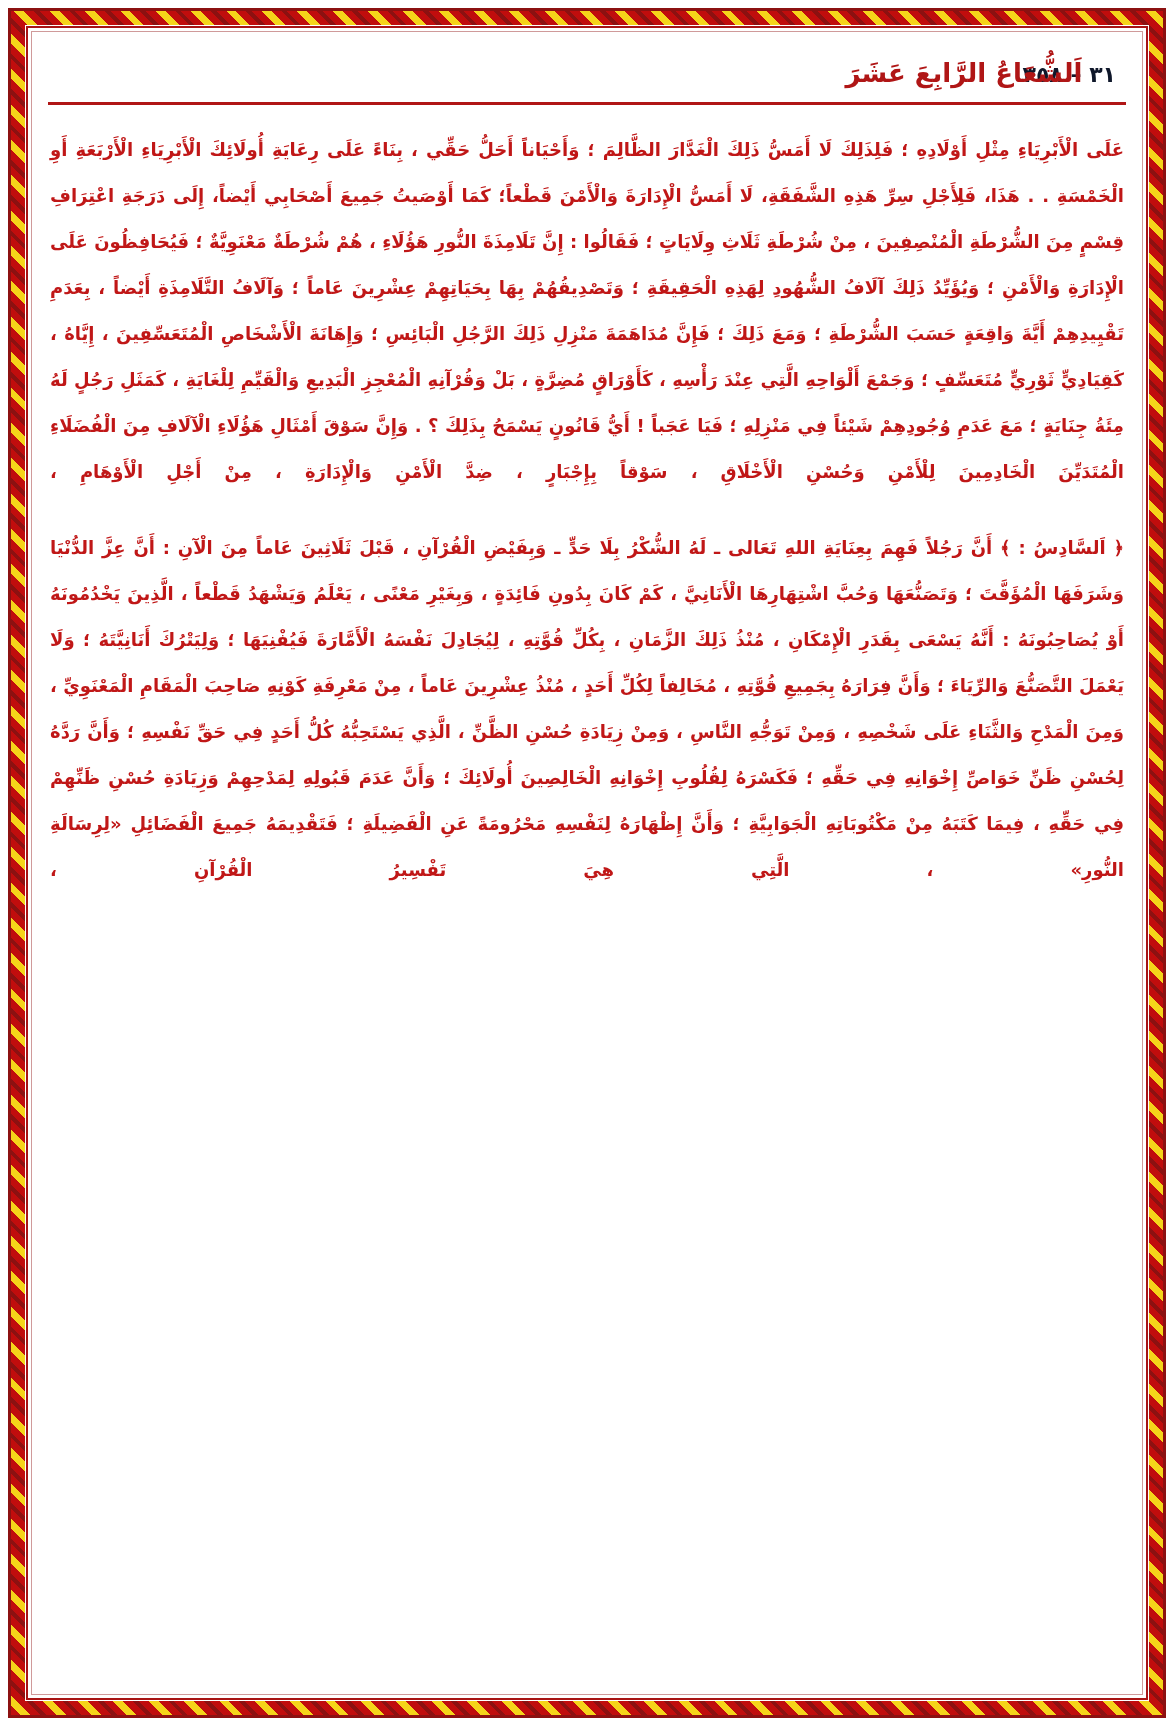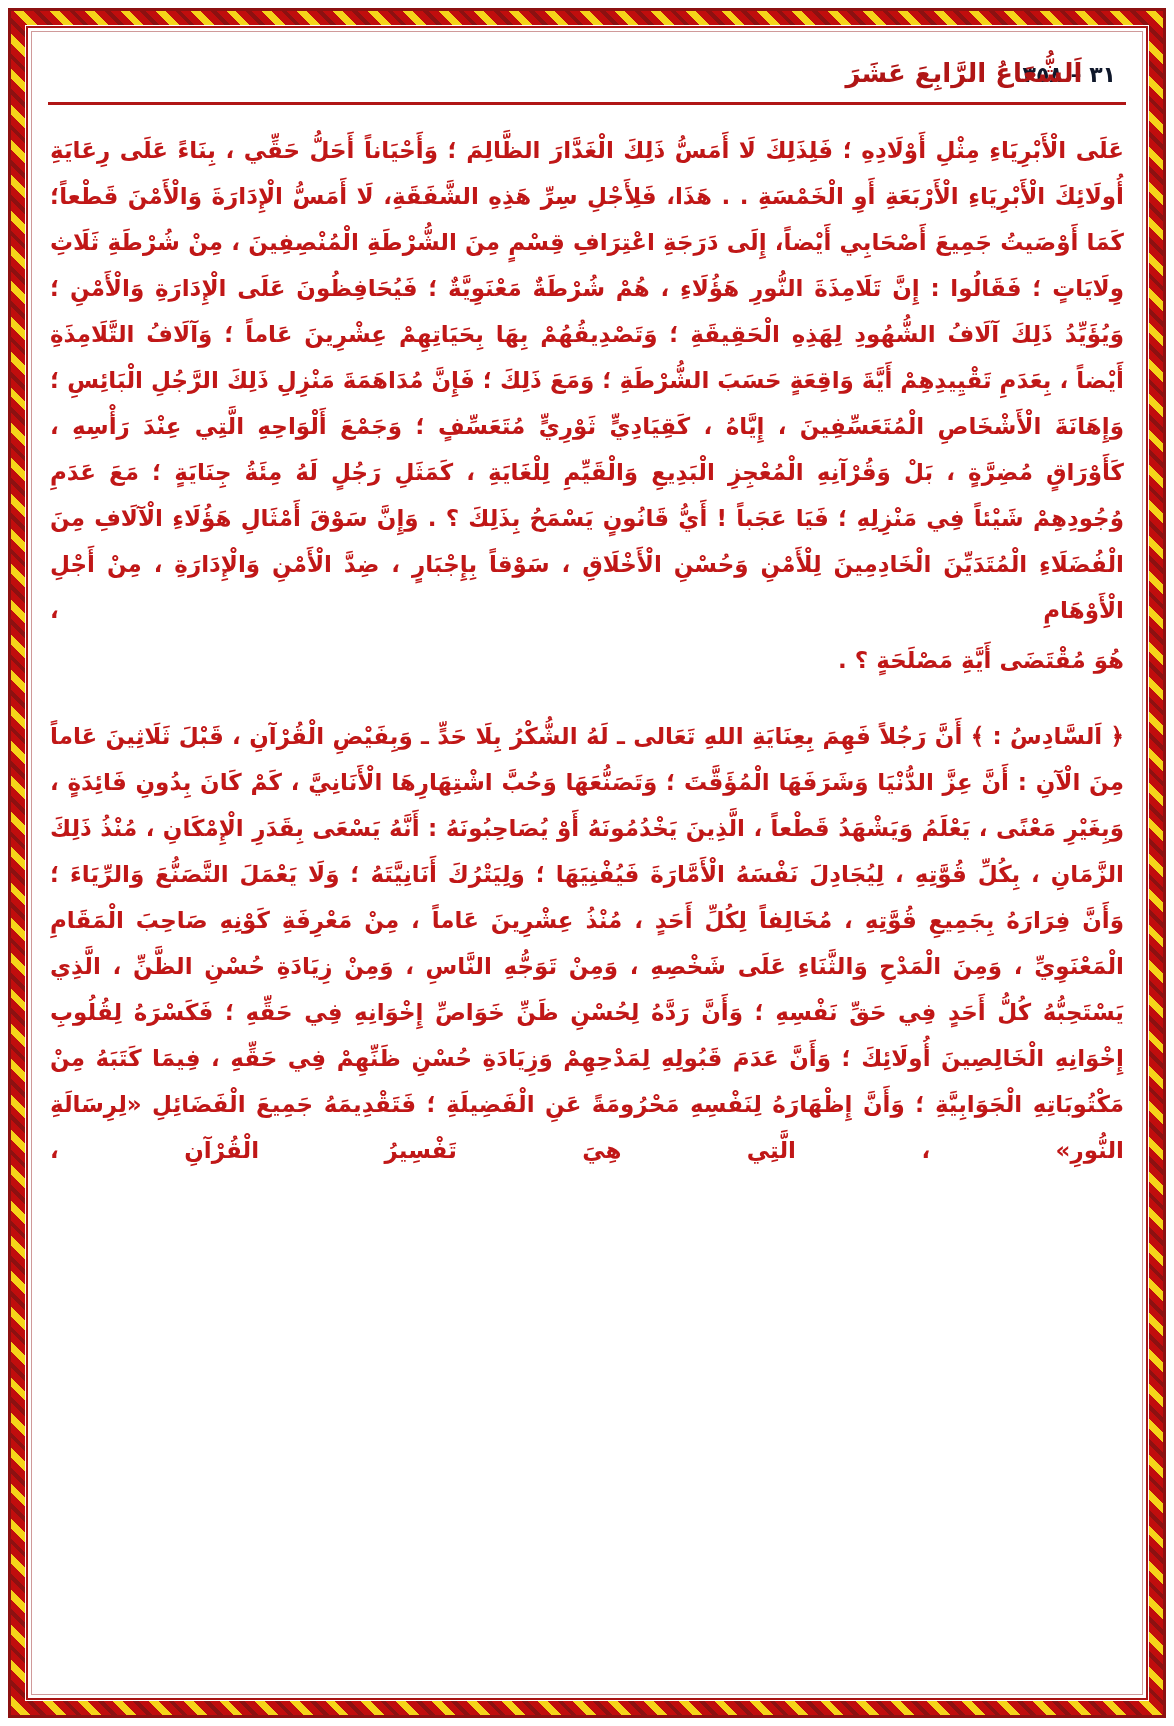--- a/index.html
+++ b/index.html
@@ -98,21 +98,21 @@
     height: 3px;
     background: #b01616;
     margin: 10px 2px 22px 2px;
   }
 
   .body-text {
     direction: rtl;
     text-align: justify;
     text-align-last: justify;
     color: #c01717;
-    font-size: 23px;
+    font-size: 18px;
     line-height: 46px;
     font-weight: bold;
     padding: 0 4px;
   }
   .body-text p {
     margin: 0 0 4px 0;
   }
   .body-text p.last-line-right {
     text-align-last: right;
   }
@@ -135,19 +135,18 @@
 
     <div class="header">
       <div class="page-number">٣١ – ٣٥٨</div>
       <div class="title">اَلشُّعَاعُ الرَّابِعَ عَشَرَ</div>
     </div>
 
     <div class="rule"></div>
 
     <div class="body-text">
       <p>عَلَى الْأَبْرِيَاءِ مِثْلِ أَوْلَادِهِ ؛ فَلِذَلِكَ لَا أَمَسُّ ذَلِكَ الْغَدَّارَ الظَّالِمَ ؛ وَأَحْيَاناً أَحَلُّ حَقِّي ، بِنَاءً عَلَى رِعَايَةِ أُولَائِكَ الْأَبْرِيَاءِ الْأَرْبَعَةِ أَوِ الْخَمْسَةِ . . هَذَا، فَلِأَجْلِ سِرِّ هَذِهِ الشَّفَقَةِ، لَا أَمَسُّ الْإِدَارَةَ وَالْأَمْنَ قَطْعاً؛ كَمَا أَوْصَيتُ جَمِيعَ أَصْحَابِي أَيْضاً، إِلَى دَرَجَةِ اعْتِرَافِ قِسْمٍ مِنَ الشُّرْطَةِ الْمُنْصِفِينَ ، مِنْ شُرْطَةِ ثَلَاثِ وِلَايَاتٍ ؛ فَقَالُوا : إِنَّ تَلَامِذَةَ النُّورِ هَؤُلَاءِ ، هُمْ شُرْطَةٌ مَعْنَوِيَّةٌ ؛ فَيُحَافِظُونَ عَلَى الْإِدَارَةِ وَالْأَمْنِ ؛ وَيُؤَيِّدُ ذَلِكَ آلَافُ الشُّهُودِ لِهَذِهِ الْحَقِيقَةِ ؛ وَتَصْدِيقُهُمْ بِهَا بِحَيَاتِهِمْ عِشْرِينَ عَاماً ؛ وَآلَافُ التَّلَامِذَةِ أَيْضاً ، بِعَدَمِ تَقْيِيدِهِمْ أَيَّةَ وَاقِعَةٍ حَسَبَ الشُّرْطَةِ ؛ وَمَعَ ذَلِكَ ؛ فَإِنَّ مُدَاهَمَةَ مَنْزِلِ ذَلِكَ الرَّجُلِ الْبَائِسِ ؛ وَإِهَانَةَ الْأَشْخَاصِ الْمُتَعَسِّفِينَ ، إِيَّاهُ ، كَقِيَادِيٍّ ثَوْرِيٍّ مُتَعَسِّفٍ ؛ وَجَمْعَ أَلْوَاحِهِ الَّتِي عِنْدَ رَأْسِهِ ، كَأَوْرَاقٍ مُضِرَّةٍ ، بَلْ وَقُرْآنِهِ الْمُعْجِزِ الْبَدِيعِ وَالْقَيِّمِ لِلْغَايَةِ ، كَمَثَلِ رَجُلٍ لَهُ مِئَةُ جِنَايَةٍ ؛ مَعَ عَدَمِ وُجُودِهِمْ شَيْئاً فِي مَنْزِلِهِ ؛ فَيَا عَجَباً ! أَيُّ قَانُونٍ يَسْمَحُ بِذَلِكَ ؟ . وَإِنَّ سَوْقَ أَمْثَالِ هَؤُلَاءِ الْآلَافِ مِنَ الْفُضَلَاءِ الْمُتَدَيِّنَ الْخَادِمِينَ لِلْأَمْنِ وَحُسْنِ الْأَخْلَاقِ ، سَوْقاً بِإِجْبَارٍ ، ضِدَّ الْأَمْنِ وَالْإِدَارَةِ ، مِنْ أَجْلِ الْأَوْهَامِ ،</p>
-      <p class="last-line-right">هُوَ مُقْتَضَى أَيَّةِ مَصْلَحَةٍ ؟ .</p>
       <div class="para-gap"></div>
       <p>﴿ اَلسَّادِسُ : ﴾ أَنَّ رَجُلاً فَهِمَ بِعِنَايَةِ اللهِ تَعَالى ـ لَهُ الشُّكْرُ بِلَا حَدٍّ ـ وَبِفَيْضِ الْقُرْآنِ ، قَبْلَ ثَلَاثِينَ عَاماً مِنَ الْآنِ : أَنَّ عِزَّ الدُّنْيَا وَشَرَفَهَا الْمُؤَقَّتَ ؛ وَتَصَنُّعَهَا وَحُبَّ اشْتِهَارِهَا الْأَنَانِيَّ ، كَمْ كَانَ بِدُونِ فَائِدَةٍ ، وَبِغَيْرِ مَعْنًى ، يَعْلَمُ وَيَشْهَدُ قَطْعاً ، الَّذِينَ يَخْدُمُونَهُ أَوْ يُصَاحِبُونَهُ : أَنَّهُ يَسْعَى بِقَدَرِ الْإِمْكَانِ ، مُنْذُ ذَلِكَ الزَّمَانِ ، بِكُلِّ قُوَّتِهِ ، لِيُجَادِلَ نَفْسَهُ الْأَمَّارَةَ فَيُفْنِيَهَا ؛ وَلِيَتْرُكَ أَنَانِيَّتَهُ ؛ وَلَا يَعْمَلَ التَّصَنُّعَ وَالرِّيَاءَ ؛ وَأَنَّ فِرَارَهُ بِجَمِيعِ قُوَّتِهِ ، مُخَالِفاً لِكُلِّ أَحَدٍ ، مُنْذُ عِشْرِينَ عَاماً ، مِنْ مَعْرِفَةِ كَوْنِهِ صَاحِبَ الْمَقَامِ الْمَعْنَوِيِّ ، وَمِنَ الْمَدْحِ وَالثَّنَاءِ عَلَى شَخْصِهِ ، وَمِنْ تَوَجُّهِ النَّاسِ ، وَمِنْ زِيَادَةِ حُسْنِ الظَّنِّ ، الَّذِي يَسْتَحِبُّهُ كُلُّ أَحَدٍ فِي حَقِّ نَفْسِهِ ؛ وَأَنَّ رَدَّهُ لِحُسْنِ ظَنِّ خَوَاصِّ إِخْوَانِهِ فِي حَقِّهِ ؛ فَكَسْرَهُ لِقُلُوبِ إِخْوَانِهِ الْخَالِصِينَ أُولَائِكَ ؛ وَأَنَّ عَدَمَ قَبُولِهِ لِمَدْحِهِمْ وَزِيَادَةِ حُسْنِ ظَنِّهِمْ فِي حَقِّهِ ، فِيمَا كَتَبَهُ مِنْ مَكْتُوبَاتِهِ الْجَوَابِيَّةِ ؛ وَأَنَّ إِظْهَارَهُ لِنَفْسِهِ مَحْرُومَةً عَنِ الْفَضِيلَةِ ؛ فَتَقْدِيمَهُ جَمِيعَ الْفَضَائِلِ «لِرِسَالَةِ النُّورِ» ، الَّتِي هِيَ تَفْسِيرُ الْقُرْآنِ ،</p>
     </div>
 
   </div>
 </div>
 
 </body></html>

